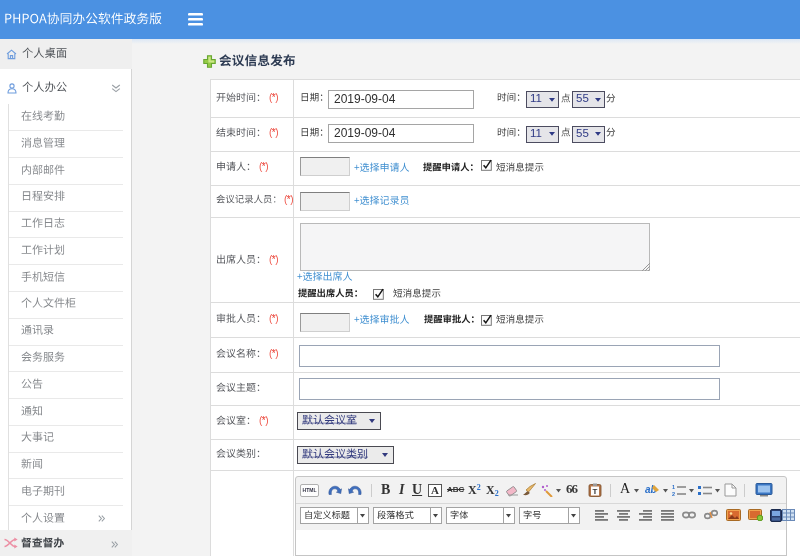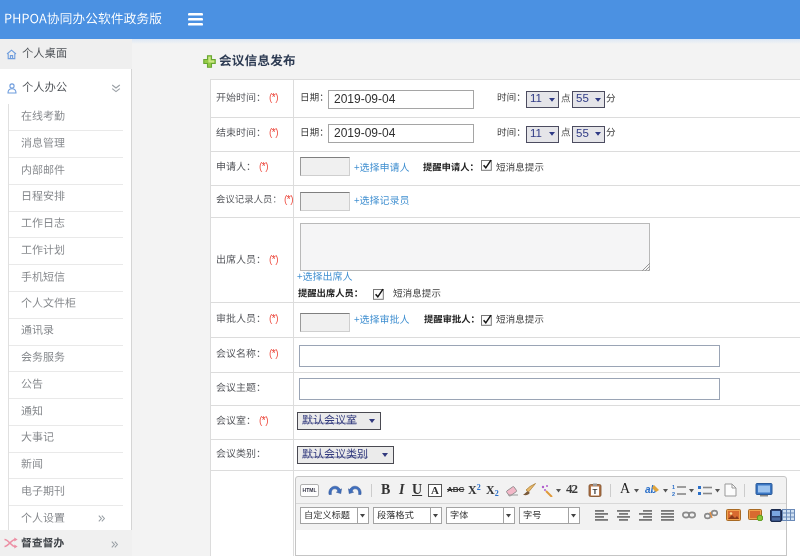--- a/index.html
+++ b/index.html
@@ -751,21 +751,21 @@
   </svg>
 <svg class="abs" style="left:540px;top:484px" width="14" height="13" viewBox="0 0 14 13">
     <circle cx="3" cy="3" r="1.2" fill="#b05ccc"></circle>
     <circle cx="7" cy="2" r="1" fill="#b05ccc"></circle>
     <circle cx="5" cy="6" r="1" fill="#b05ccc"></circle>
     <path d="M6 7 L12 13" stroke="#e09a3a" stroke-width="2"></path>
   </svg>
 <svg class="abs" style="left:556px;top:489px" width="6" height="4" viewBox="0 0 6 4">
     <path d="M0 0 L5 0 L2.5 3.5 Z" fill="#555"></path>
   </svg>
-<div class="abs" style="left:566px;top:481px;font-family:'Liberation Serif',serif;font-size:13px;font-weight:bold;color:#3a3a3a;letter-spacing:-1px">42</div>
+<div class="abs" style="left:566px;top:481px;font-family:'Liberation Serif',serif;font-size:13px;font-weight:bold;color:#3a3a3a;letter-spacing:-1px">66</div>
 <svg class="abs" style="left:588px;top:483px" width="14" height="14" viewBox="0 0 14 14">
     <rect x="1" y="1.5" width="12" height="12" rx="1.5" fill="#b4764a" stroke="#7a4a24" stroke-width="0.8"></rect>
     <rect x="5" y="0.5" width="4" height="2.5" fill="#999"></rect>
     <rect x="3" y="3.5" width="8" height="9" fill="#fdfdfd"></rect>
     <text x="7" y="11" font-size="8" font-weight="bold" fill="#333" text-anchor="middle">T</text>
   </svg>
 <div class="abs" style="left:610px;top:484px;width:1px;height:13px;background:#ccc"></div>
 <div class="abs" style="left:620px;top:481px;font-family:'Liberation Serif',serif;font-size:14px;color:#222">A</div>
 <svg class="abs" style="left:634px;top:489px" width="6" height="4" viewBox="0 0 6 4">
     <path d="M0 0 L5 0 L2.5 3.5 Z" fill="#555"></path>

